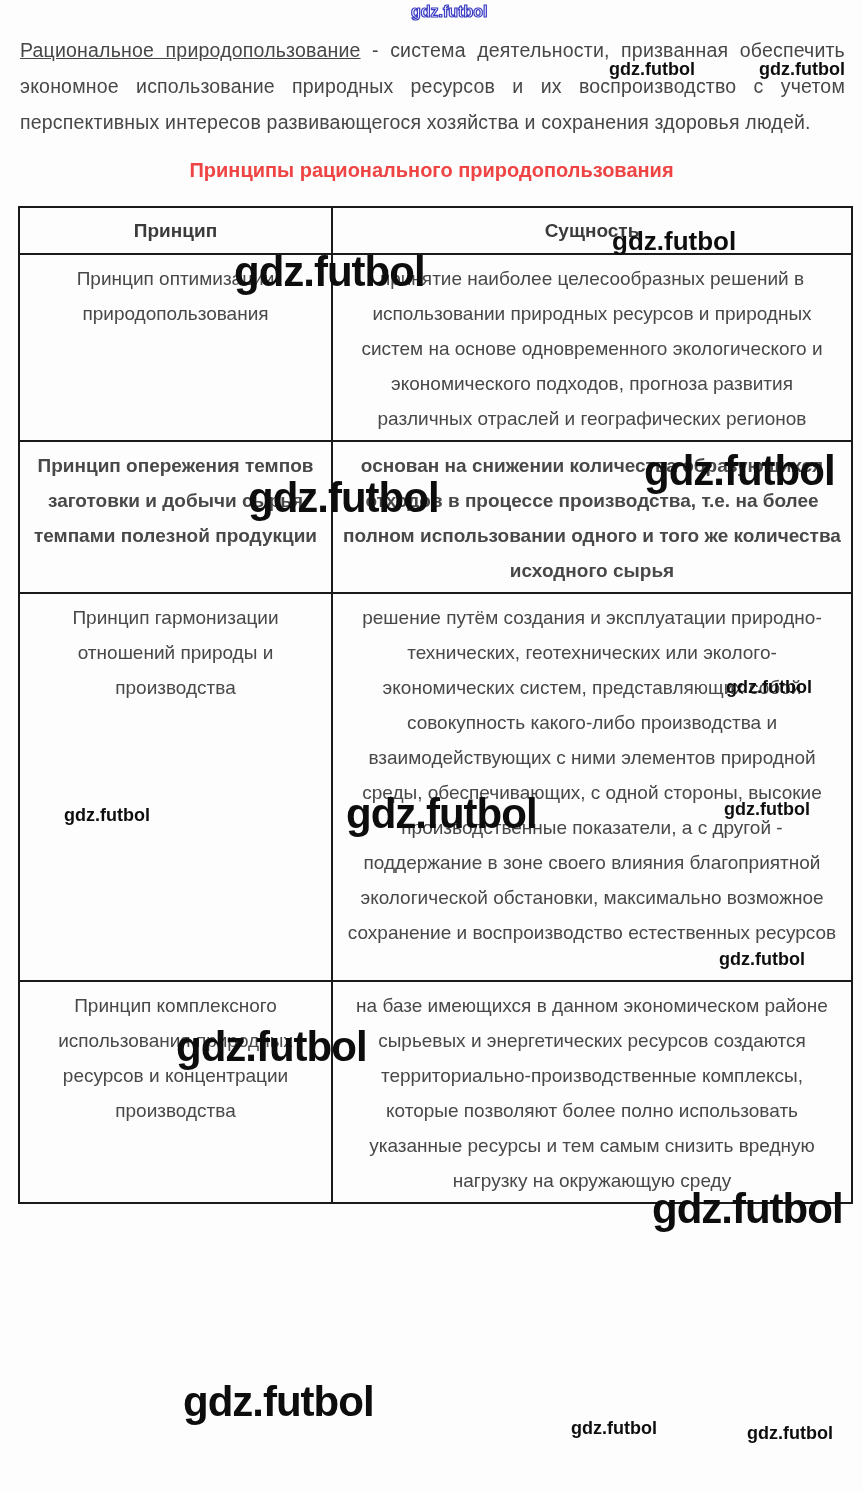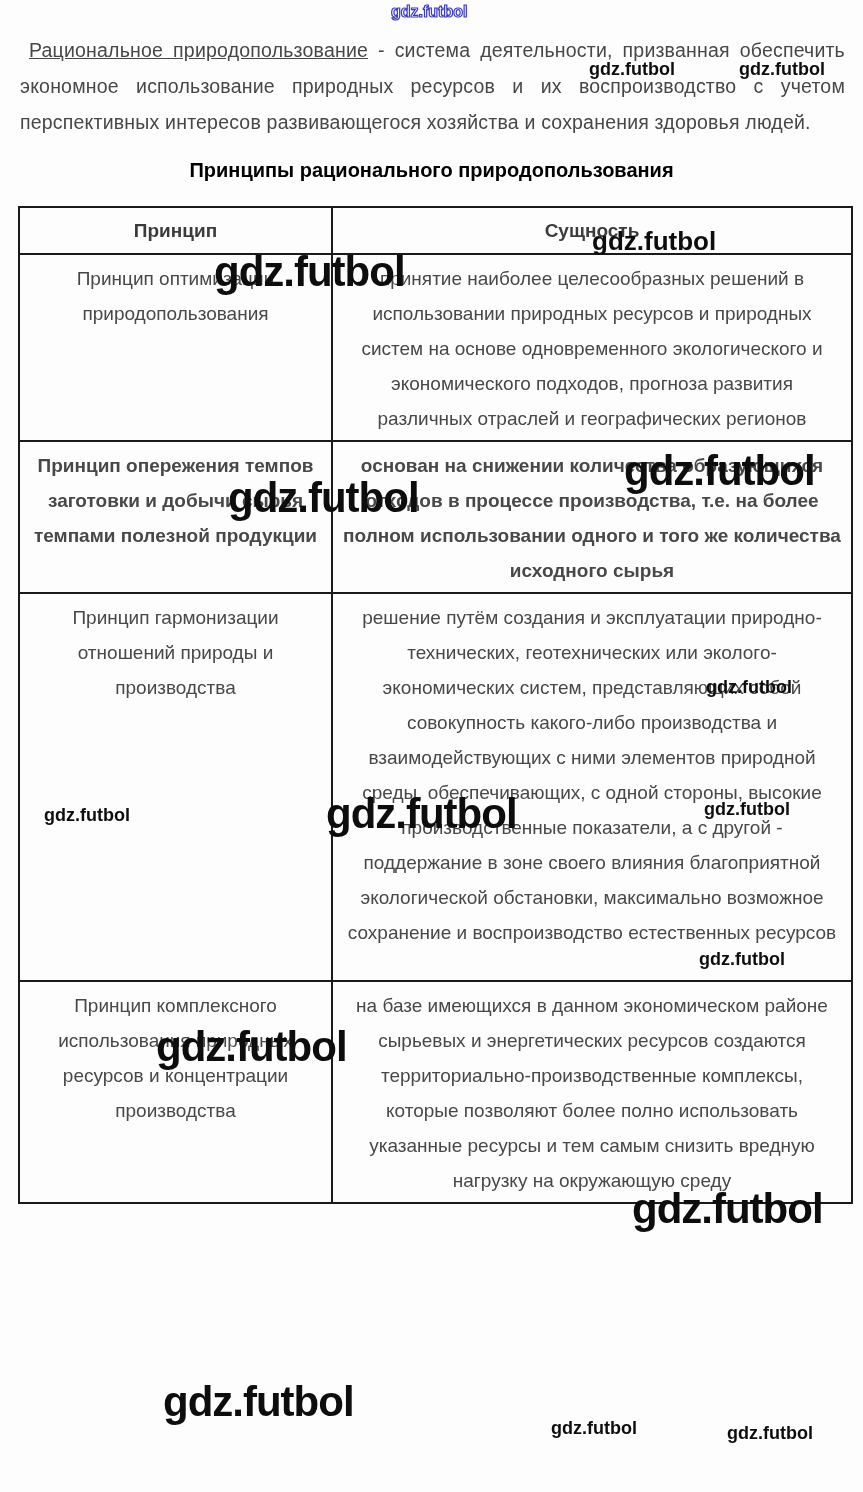--- a/index.html
+++ b/index.html
@@ -12,37 +12,37 @@
     color:#474747;
   }
   
   .intro{
     margin:32px 18px 0 20px;
     font-size:19.5px;
     line-height:36px;
     text-align:justify;
     letter-spacing:0.2px;
   }
-  .intro .term{text-decoration:underline;margin-left:9px;}
+  .intro .term{text-decoration:underline;}
   
   .caption{
     margin:16px 14px 0 0;
     text-align:right;
     font-style:italic;
     font-size:19px;
     line-height:24px;
     color:#3f3f3f;
   }
   .title{
     margin:18px 0 0 0;
     text-align:center;
     font-weight:bold;
     font-size:20px;
     line-height:24px;
-    color:#000000;
+    color:#ef4444;
   }
   
   table.ptable{
     margin:24px 0 0 18px;
     width:835px;
     border-collapse:collapse;
     table-layout:fixed;
   }
   .ptable th,.ptable td{
     border:2px solid #1a1a1a;
@@ -67,20 +67,21 @@
   tr.r3{height:388px;}
   tr.r4{height:215px;}
   
   .wm{
     position:absolute;
     line-height:1;
     white-space:nowrap;
     color:#0d0d0d;
     font-weight:bold;
     pointer-events:none;
+    margin-left:20px;
   }
   .wm-s{font-size:18px;}
   .wm-m{font-size:26px;font-weight:600;}
   .wm-l{font-size:42px;letter-spacing:-1px;}
   .wm-blue{
     font-size:16px;
     color:#ffffff;
     -webkit-text-stroke:1.2px #3d3dc4;
     text-shadow:0 0 1px #8a8ae0;
   }

